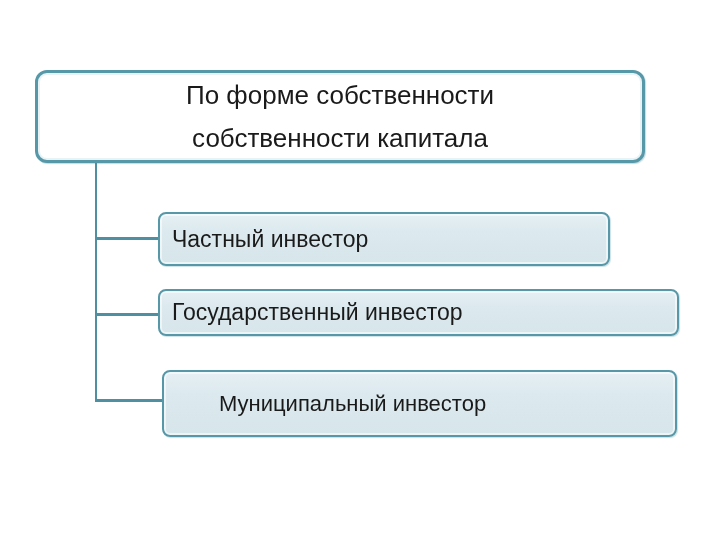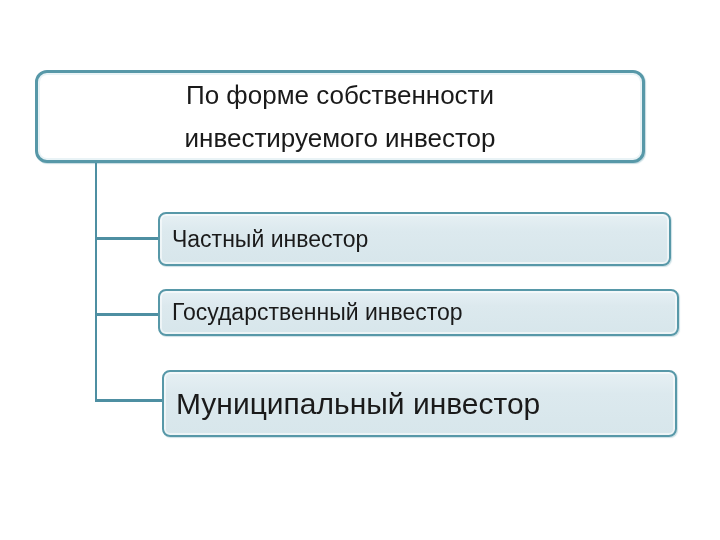--- a/index.html
+++ b/index.html
@@ -50,38 +50,38 @@
     position: absolute;
     box-sizing: border-box;
     background: linear-gradient(to bottom, #e6f0f4 0%, var(--child-fill, #dce9ee) 35%, #d7e6eb 100%);
     border: 2px solid var(--box-border, #5798a8);
     border-radius: 8px;
     box-shadow: inset 0 0 0 2px rgba(255,255,255,0.55), 1px 1px 1px rgba(87,152,168,0.3);
     display: flex;
     align-items: center;
     padding-left: 12px;
   }
-  .child1 { left: 158px; top: 212px; width: 513px; height: 54px; }
+  .child1 { left: 158px; top: 212px; width: 452px; height: 54px; }
   .child2 { left: 158px; top: 289px; width: 521px; height: 47px; }
   .child3 { left: 162px; top: 370px; width: 515px; height: 67px; }
   .child-label {
     font-size: 23px;
     color: var(--text, #1a1a1a);
     white-space: nowrap;
   }
-  .child3 .child-label { font-size: 30px; }
+  .child3 .child-label { font-size: 22px; margin-left: 43px; }
 </style>
 </head>
 <body>
 
 <div class="slide">
 
   <div class="root-box">
     <div class="root-line">По форме собственности</div>
-    <div class="root-line">инвестируемого инвестор</div>
+    <div class="root-line">собственности капитала</div>
   </div>
 
   <div class="connector trunk"></div>
   <div class="connector branch1"></div>
   <div class="connector branch2"></div>
   <div class="connector branch3"></div>
 
   <div class="child-box child1">
     <span class="child-label">Частный инвестор</span>
   </div>

